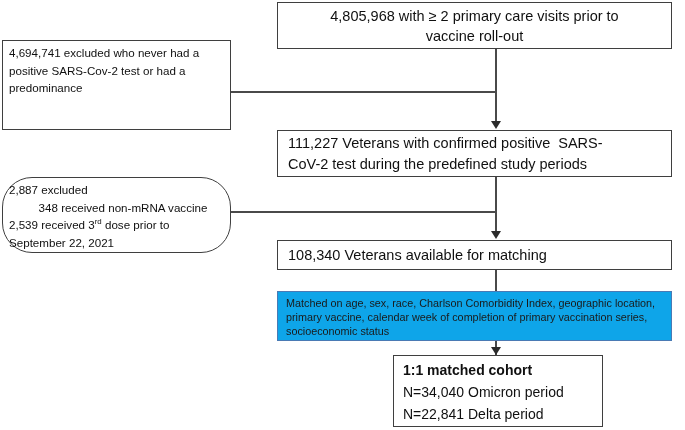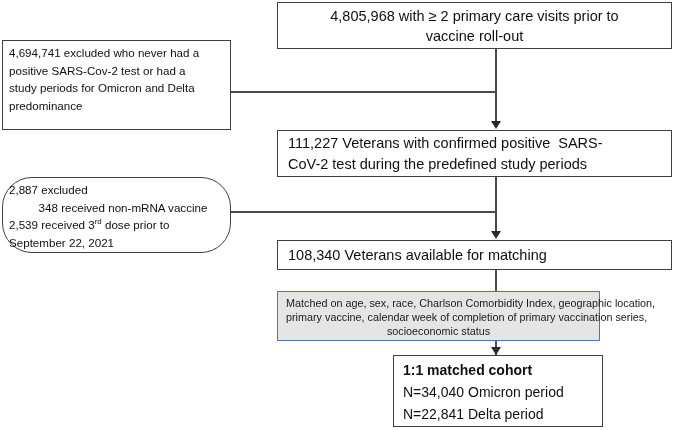--- a/index.html
+++ b/index.html
@@ -49,26 +49,25 @@
 
   
   #box-available {
     left: 277px; top: 240px; width: 395px; height: 30px;
     padding: 0 10px;
   }
   #box-available .line { font-size: 14.5px; line-height: 21px; }
 
   
   #box-matched-on {
-    left: 277px; top: 291px; width: 323px; height: 50px;
+    left: 277px; top: 291px; width: 395px; height: 50px;
     border: 1px solid #4a7ab4;
-    background: #e5e5e5;
+    background: #0ea5e9;
     padding: 4px 8px;
     justify-content: flex-start;
-    text-align: center;
   }
   #box-matched-on .line { font-size: 10.8px; line-height: 14px; color: #1a1a1a; }
 
   
   #box-cohort {
     left: 393px; top: 355px; width: 210px; height: 72px;
     padding: 3px 9px;
     justify-content: flex-start;
   }
   #box-cohort .line { font-size: 14px; line-height: 22px; }
@@ -163,21 +162,20 @@
 
   <div class="box" id="box-cohort">
     <span class="line bold">1:1 matched cohort</span>
     <span class="line">N=34,040 Omicron period</span>
     <span class="line">N=22,841 Delta period</span>
   </div>
 
   <div class="box" id="box-excl-1">
     <span class="line">4,694,741 excluded who never had a</span>
     <span class="line">positive SARS-Cov-2 test or had a</span>
-    <span class="line">study periods for Omicron and Delta</span>
     <span class="line">predominance</span>
   </div>
 
   <div class="box" id="box-excl-2">
     <span class="line">2,887 excluded</span>
     <span class="line indent">348 received non-mRNA vaccine</span>
     <span class="line"><span>2,539 received 3</span><sup>rd</sup><span> dose prior to</span></span>
     <span class="line">September 22, 2021</span>
   </div>
 

